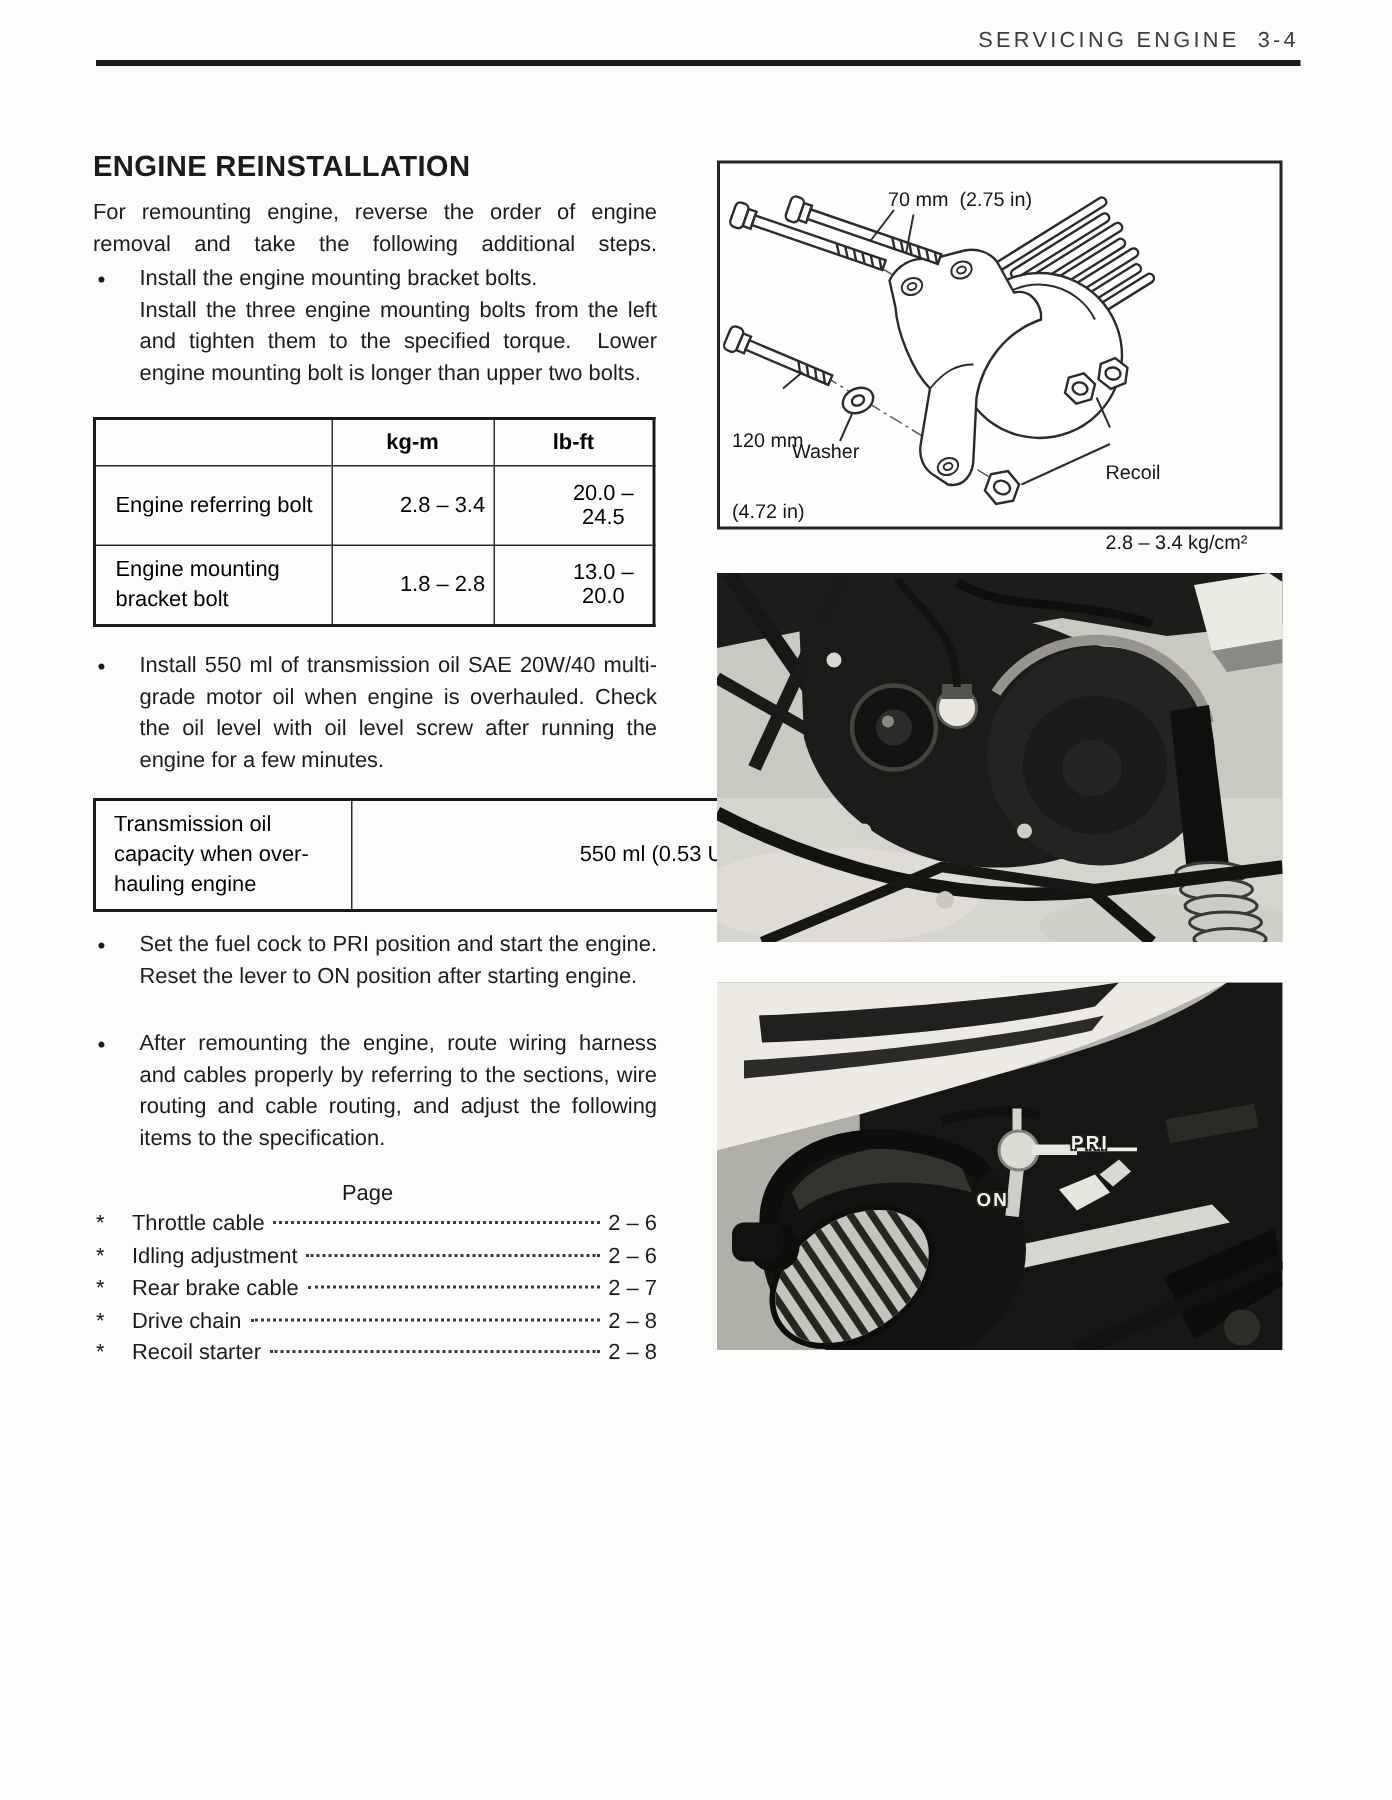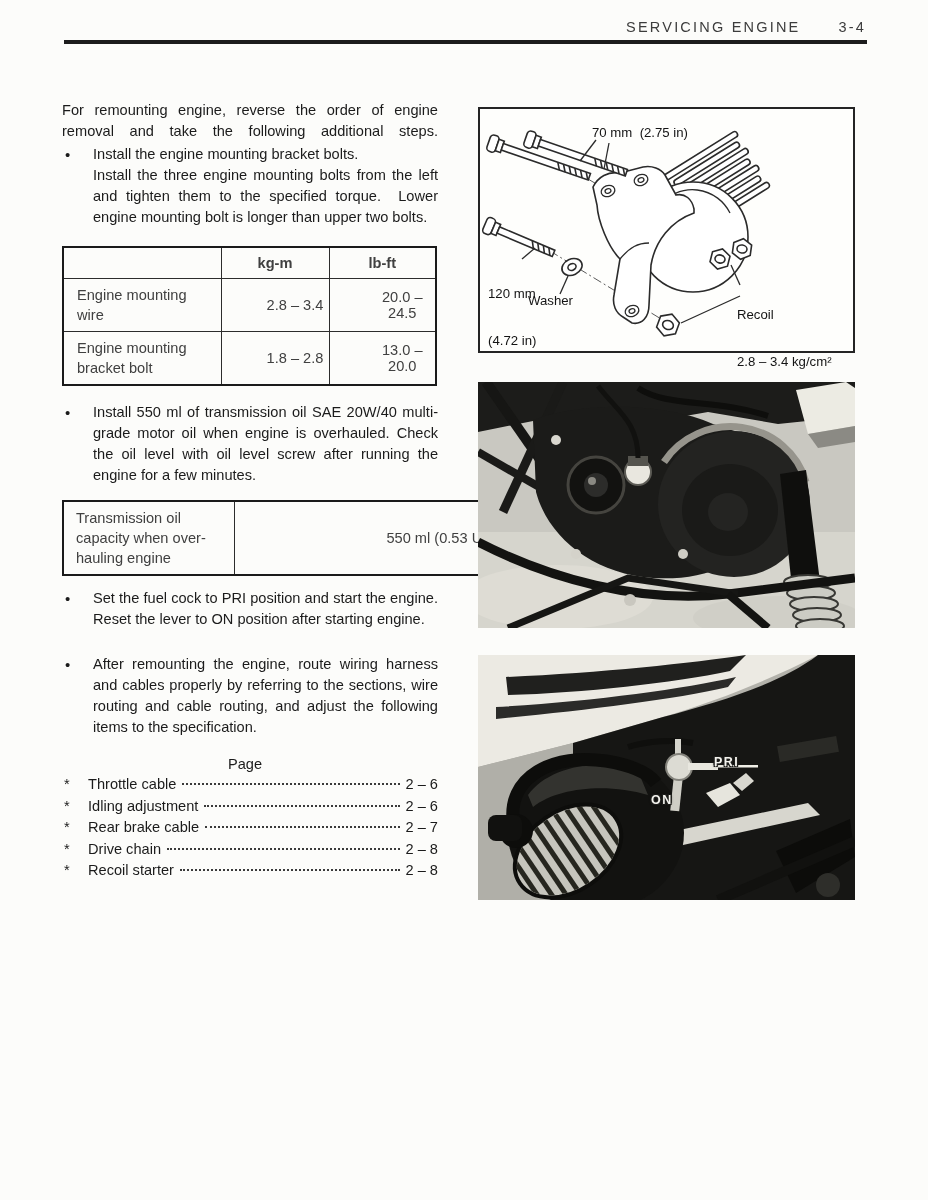--- a/index.html
+++ b/index.html
@@ -4,34 +4,34 @@
 <style>
   html,body{margin:0;padding:0;background:#6e6e6e;}
   .sheet{
     position:relative;width:928px;height:1200px;margin:0 auto;
     background:#fcfcfa;color:#1b1b1b;
     font-family:"Liberation Sans", sans-serif;
     overflow:hidden;
   }
   
   .running-head{
-    position:absolute;top:19px;right:62px;display:flex;gap:38px;
+    position:absolute;top:19px;right:62px;display:flex;gap:12px;
     font-size:14.5px;letter-spacing:2.2px;color:#3c3c3c;
   }
   .head-rule{position:absolute;top:40px;left:64px;width:803px;height:3.6px;background:#1c1c1c;}
   
   .col-left{position:absolute;left:62px;top:100px;width:376px;}
   .title{font-size:19.5px;font-weight:bold;letter-spacing:.2px;margin:0 0 9px 0;}
   p{margin:0;font-size:14.6px;line-height:21px;text-align:justify;white-space:pre-wrap;}
   .intro{text-align-last:justify;margin-bottom:2px;}
   .bullet{display:flex;margin-top:0;}
   .bullet .dot{width:28px;flex:none;font-size:15px;line-height:21px;padding-left:3px;}
   .bullet .btext{flex:1;}
   
-  table{border-collapse:collapse;table-layout:fixed;font-size:14.6px;color:#404040;}
+  table{border-collapse:collapse;table-layout:fixed;font-size:14.6px;color:#000000;}
   .torque-table{width:375px;margin:18px 0 16px 0;border:2.4px solid #1a1a1a;}
   .torque-table th,.torque-table td{border:1.3px solid #2c2c2c;padding:0;}
   .torque-table th{height:30px;font-weight:bold;text-align:center;}
   .torque-table td{height:48px;padding-left:40px;}
   .torque-table .lbl-cell{padding:2px 6px 2px 13px;text-align:left;line-height:20px;}
   .torque-table .val-cell{text-align:center;}
   .c0{width:158px;} .c1{width:108px;} .c2{width:107px;}
   .oil-table{width:454px;margin:14px 0 12px 0;border:2.4px solid #1a1a1a;}
   .oil-table td{border:1.3px solid #2c2c2c;}
   .oil-table .lbl-cell{width:154px;padding:6px 4px 6px 12px;line-height:20px;}
@@ -72,20 +72,21 @@
 <div class="sheet">
 
   <div class="running-head">
     <span>SERVICING ENGINE</span>
     <span>3-4</span>
   </div>
   <div class="head-rule"></div>
 
   <div class="col-left">
 
+    <h1 class="title">ENGINE REINSTALLATION</h1>
 
     <p class="intro">For remounting engine, reverse the order of engine removal and take the following additional steps.</p>
 
     <div class="bullet">
       <span class="dot">•</span>
       <div class="btext">
         <p>Install the engine mounting bracket bolts.</p>
         <p>Install the three engine mounting bolts from the left and tighten them to the specified torque.  Lower engine mounting bolt is longer than upper two bolts.</p>
       </div>
     </div>
@@ -96,21 +97,21 @@
           <col class="c1">
           <col class="c2">
         </colgroup>
       <tbody>
           <tr>
         <th></th>
         <th>kg-m</th>
         <th>lb-ft</th>
       </tr>
       <tr>
-        <td class="lbl-cell">Engine mounting wire</td>
+        <td class="lbl-cell">Engine referring bolt</td>
         <td class="val-cell">2.8 – 3.4</td>
         <td class="val-cell">20.0 – 24.5</td>
       </tr>
       <tr>
         <td class="lbl-cell">Engine mounting bracket bolt</td>
         <td class="val-cell">1.8 – 2.8</td>
         <td class="val-cell">13.0 – 20.0</td>
       </tr>
     </tbody>
       </table>

